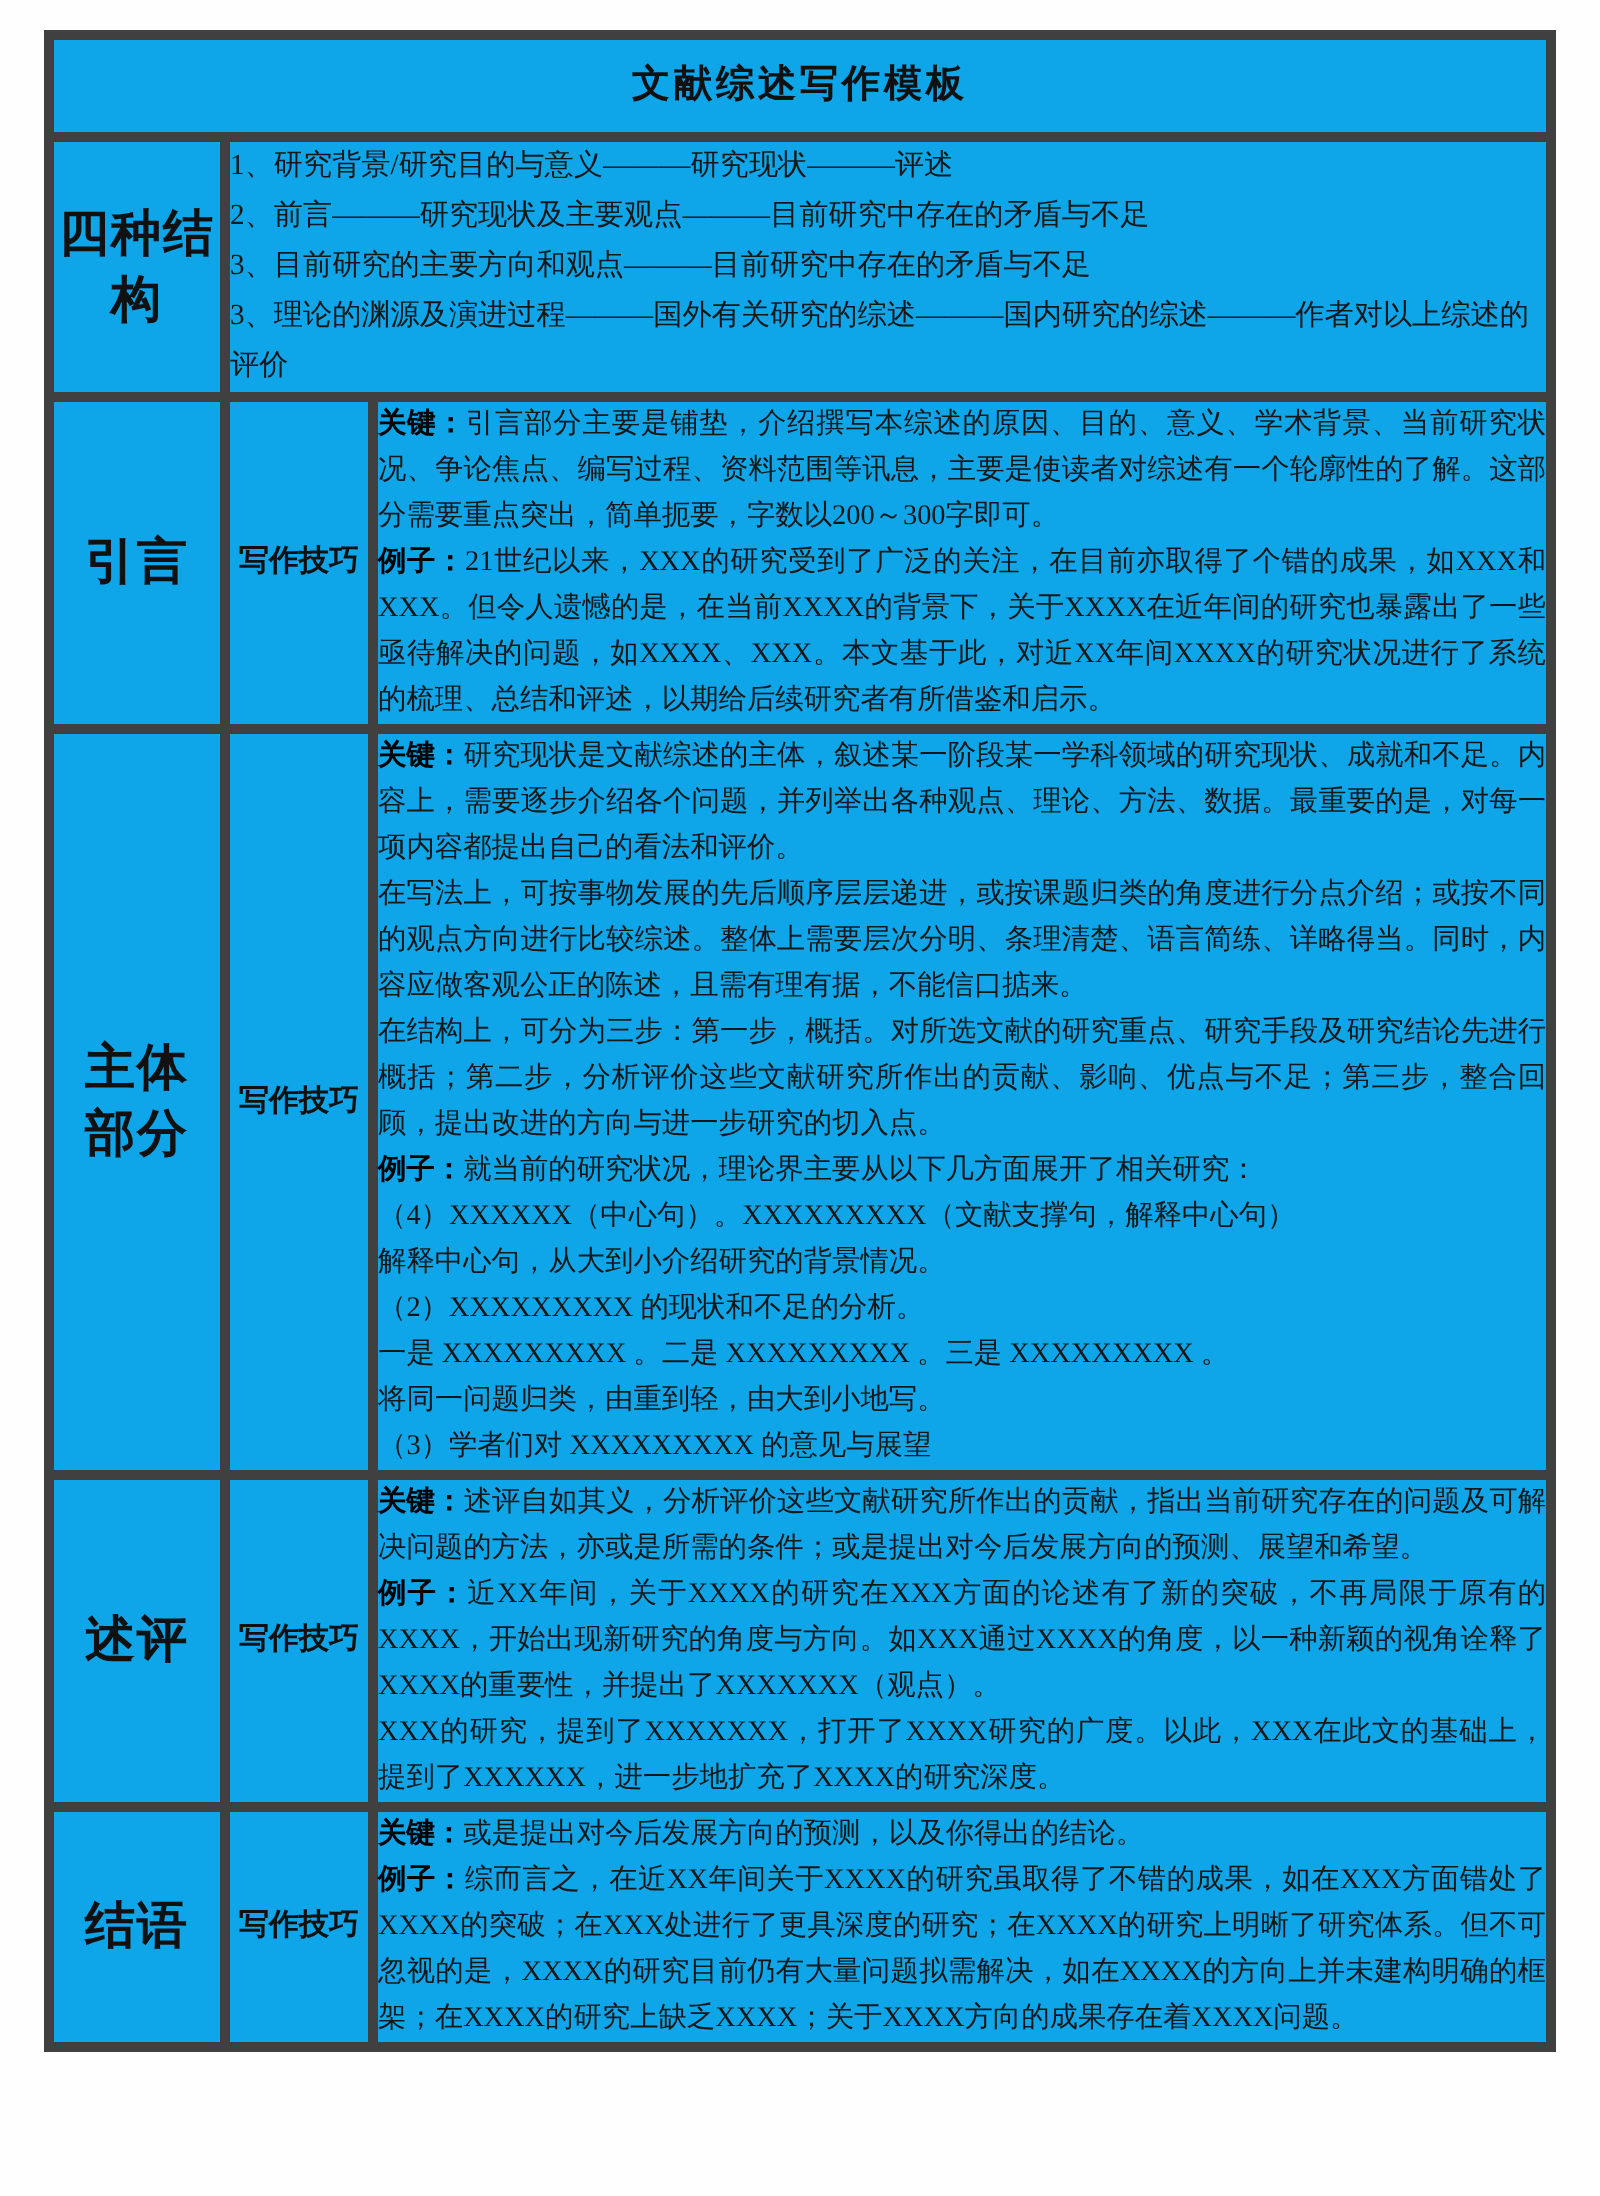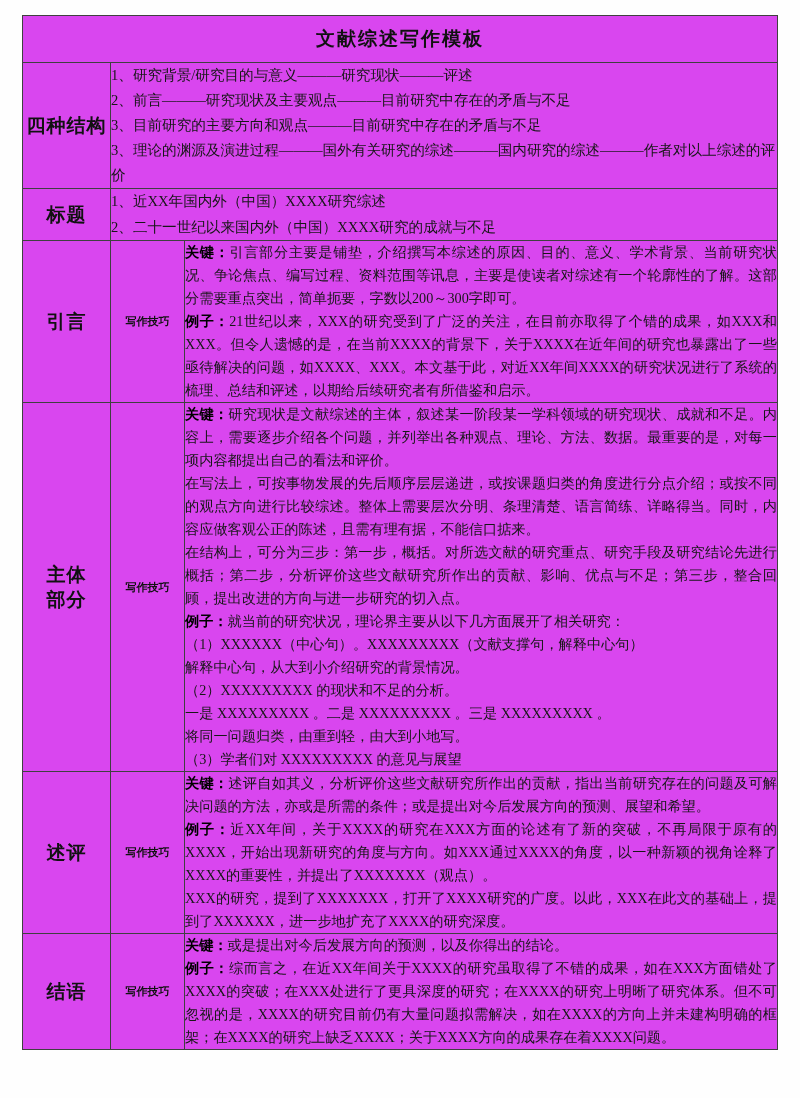--- a/index.html
+++ b/index.html
@@ -27,59 +27,59 @@
     position: absolute;
     left: 22px;
     top: 15px;
     width: 756px;
     border-collapse: collapse;
     table-layout: fixed;
     background: #ffffff;
   }
 
   .doc-table td {
-    border: 1px solid #404040;
+    border: 5px solid #404040;
     vertical-align: middle;
     padding: 0;
-    background: #d946ef;
+    background: #0ea5e9;
   }
 
   
   .title-cell {
     text-align: center;
     font-size: 19px;
     font-weight: bold;
     letter-spacing: 2px;
     height: 46px;
     line-height: 46px;
     color: #111;
   }
 
   
   .label-cell {
     width: 88px;
     text-align: center;
-    font-size: 19px;
+    font-size: 25px;
     font-weight: bold;
     letter-spacing: 1px;
     line-height: 1.32;
     color: #111;
     margin-left: 36px;
   }
   .label-cell .label-inner {
     display: block;
     padding: 2px 2px;
     white-space: pre-line;
   }
 
   
   .tech-cell {
     width: 74px;
     text-align: center;
-    font-size: 11px;
+    font-size: 15px;
     font-weight: bold;
     letter-spacing: 0px;
     color: #111;
     line-height: 1.3;
   }
 
   
   .content-cell {
     padding: 7px 9px 8px 9px;
     vertical-align: top;
@@ -137,29 +137,20 @@
           <span class="label-inner">四种结构</span>
         </td>
         <td class="list-cell" colspan="2">
           <p>1、研究背景/研究目的与意义———研究现状———评述</p>
           <p>2、前言———研究现状及主要观点———目前研究中存在的矛盾与不足</p>
           <p>3、目前研究的主要方向和观点———目前研究中存在的矛盾与不足</p>
           <p>3、理论的渊源及演进过程———国外有关研究的综述———国内研究的综述———作者对以上综述的评价</p>
         </td>
       </tr>
 
-      <tr>
-        <td class="label-cell">
-          <span class="label-inner">标题</span>
-        </td>
-        <td class="list-cell" colspan="2">
-          <p>1、近XX年国内外（中国）XXXX研究综述</p>
-          <p>2、二十一世纪以来国内外（中国）XXXX研究的成就与不足</p>
-        </td>
-      </tr>
 
       <tr>
         <td class="label-cell">
           <span class="label-inner">引言</span>
         </td>
         <td class="tech-cell">写作技巧</td>
         <td class="content-cell mid">
           <p><span class="kw">关键：</span><span>引言部分主要是铺垫，介绍撰写本综述的原因、目的、意义、学术背景、当前研究状况、争论焦点、编写过程、资料范围等讯息，主要是使读者对综述有一个轮廓性的了解。这部分需要重点突出，简单扼要，字数以200～300字即可。</span></p>
           <p><span class="kw">例子：</span><span>21世纪以来，XXX的研究受到了广泛的关注，在目前亦取得了个错的成果，如XXX和XXX。但令人遗憾的是，在当前XXXX的背景下，关于XXXX在近年间的研究也暴露出了一些亟待解决的问题，如XXXX、XXX。本文基于此，对近XX年间XXXX的研究状况进行了系统的梳理、总结和评述，以期给后续研究者有所借鉴和启示。</span></p>
         </td>
@@ -169,21 +160,21 @@
         <td class="label-cell">
           <span class="label-inner">主体
 部分</span>
         </td>
         <td class="tech-cell">写作技巧</td>
         <td class="content-cell mid">
           <p><span class="kw">关键：</span><span>研究现状是文献综述的主体，叙述某一阶段某一学科领域的研究现状、成就和不足。内容上，需要逐步介绍各个问题，并列举出各种观点、理论、方法、数据。最重要的是，对每一项内容都提出自己的看法和评价。</span></p>
           <p>在写法上，可按事物发展的先后顺序层层递进，或按课题归类的角度进行分点介绍；或按不同的观点方向进行比较综述。整体上需要层次分明、条理清楚、语言简练、详略得当。同时，内容应做客观公正的陈述，且需有理有据，不能信口掂来。</p>
           <p>在结构上，可分为三步：第一步，概括。对所选文献的研究重点、研究手段及研究结论先进行概括；第二步，分析评价这些文献研究所作出的贡献、影响、优点与不足；第三步，整合回顾，提出改进的方向与进一步研究的切入点。</p>
           <p><span class="kw">例子：</span><span>就当前的研究状况，理论界主要从以下几方面展开了相关研究：</span></p>
-          <p>（1）XXXXXX（中心句）。XXXXXXXXX（文献支撑句，解释中心句）</p>
+          <p>（4）XXXXXX（中心句）。XXXXXXXXX（文献支撑句，解释中心句）</p>
           <p>解释中心句，从大到小介绍研究的背景情况。</p>
           <p>（2）XXXXXXXXX 的现状和不足的分析。</p>
           <p>一是 XXXXXXXXX 。二是 XXXXXXXXX 。三是 XXXXXXXXX 。</p>
           <p>将同一问题归类，由重到轻，由大到小地写。</p>
           <p>（3）学者们对 XXXXXXXXX 的意见与展望</p>
         </td>
       </tr>
 
       <tr>
         <td class="label-cell">

